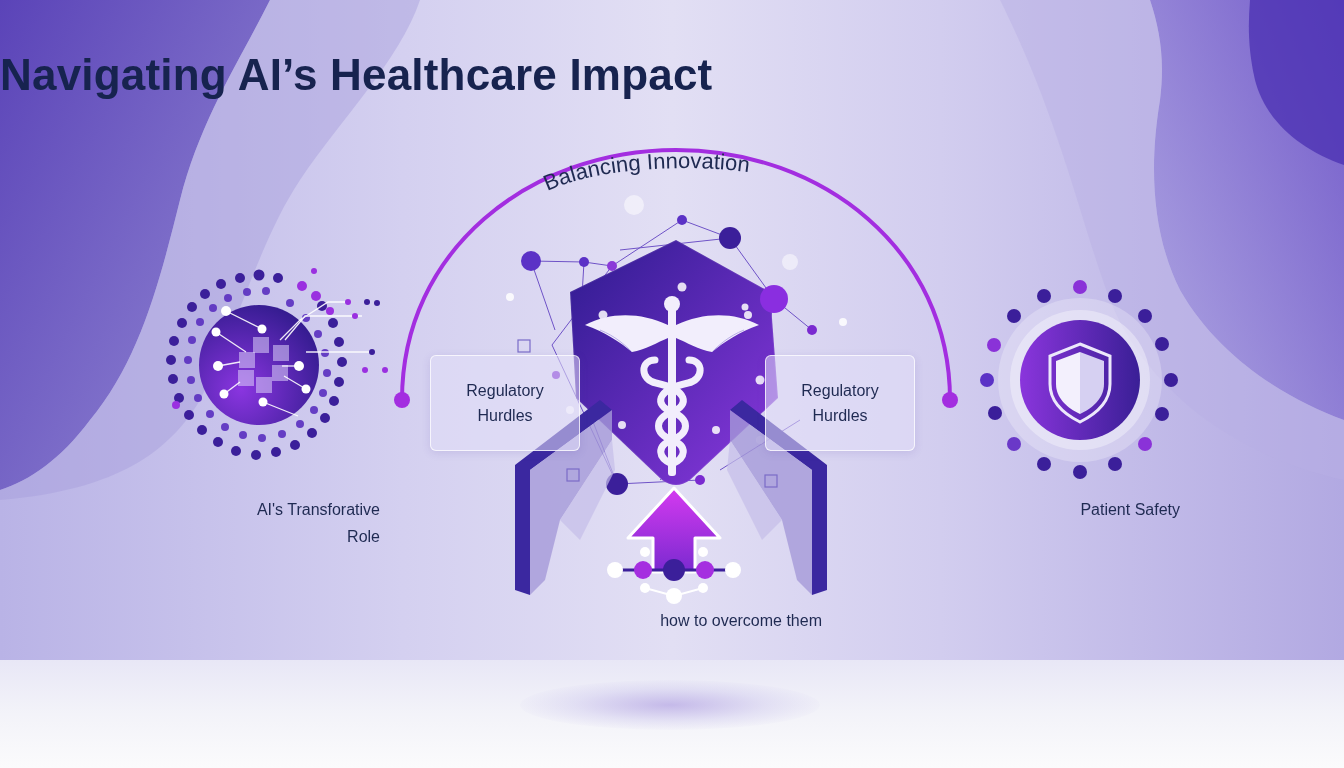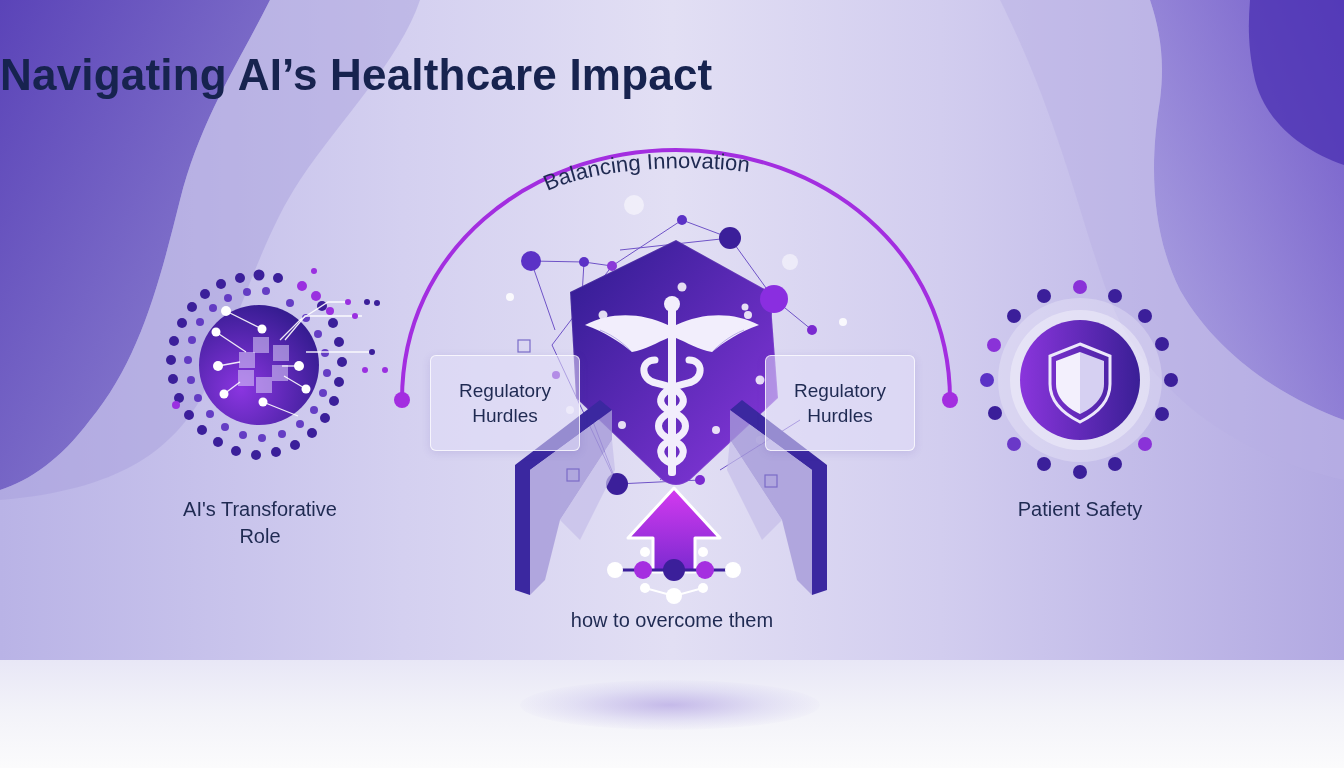--- a/index.html
+++ b/index.html
@@ -7,25 +7,25 @@
     font-family: "Liberation Sans", "DejaVu Sans", sans-serif; }
   .stage { position:absolute; left:0; top:0; width:1344px; height:660px;
     background: linear-gradient(90deg, #b9b3e6 0%, #d4d0f0 30%, #e2dff4 50%, #d2cdef 70%, #b2a9e2 100%); overflow:hidden; }
   .floor { position:absolute; left:0; top:660px; width:1344px; height:108px;
     background: linear-gradient(180deg, #e8e7f6 0%, #f3f3f9 50%, #fbfbfc 100%); }
   .floor-shadow { position:absolute; left:520px; top:680px; width:300px; height:50px; border-radius:50%;
     background: radial-gradient(ellipse at center, rgba(160,140,220,0.55) 0%, rgba(180,170,230,0.25) 45%, rgba(255,255,255,0) 75%); }
   svg.bg { position:absolute; left:0; top:0; }
   .title { position:absolute; left:0; top:50px; width:1344px; text-align:left;
     font-weight:bold; font-size:44px; color:#17234f; letter-spacing:0.2px; }
-  .label { position:absolute; color:#1f2a52; font-size:20px; text-align:center; line-height:27px; }
+  .label { position:absolute; color:#1f2a52; font-size:16px; text-align:right; line-height:27px; }
   .glass-box { position:absolute; width:148px; height:94px; border-radius:6px;
     background: rgba(225,222,248,0.55); border:1.5px solid rgba(255,255,255,0.75);
     box-shadow: 0 2px 8px rgba(90,70,170,0.15); display:flex; align-items:center; justify-content:center; }
-  .glass-box span { color:#1f2a52; font-size:19px; line-height:25px; text-align:center; }
+  .glass-box span { color:#1f2a52; font-size:16px; line-height:25px; text-align:center; }
 </style>
 </head>
 <body>
 
 <div class="stage">
   <svg class="bg" width="1344" height="660" viewBox="0 0 1344 660">
     <defs>
       <linearGradient id="gLeft" x1="0" y1="0" x2="1" y2="1">
         <stop offset="0" stop-color="#4a30b0"></stop>
         <stop offset="1" stop-color="#8b80d0"></stop>

